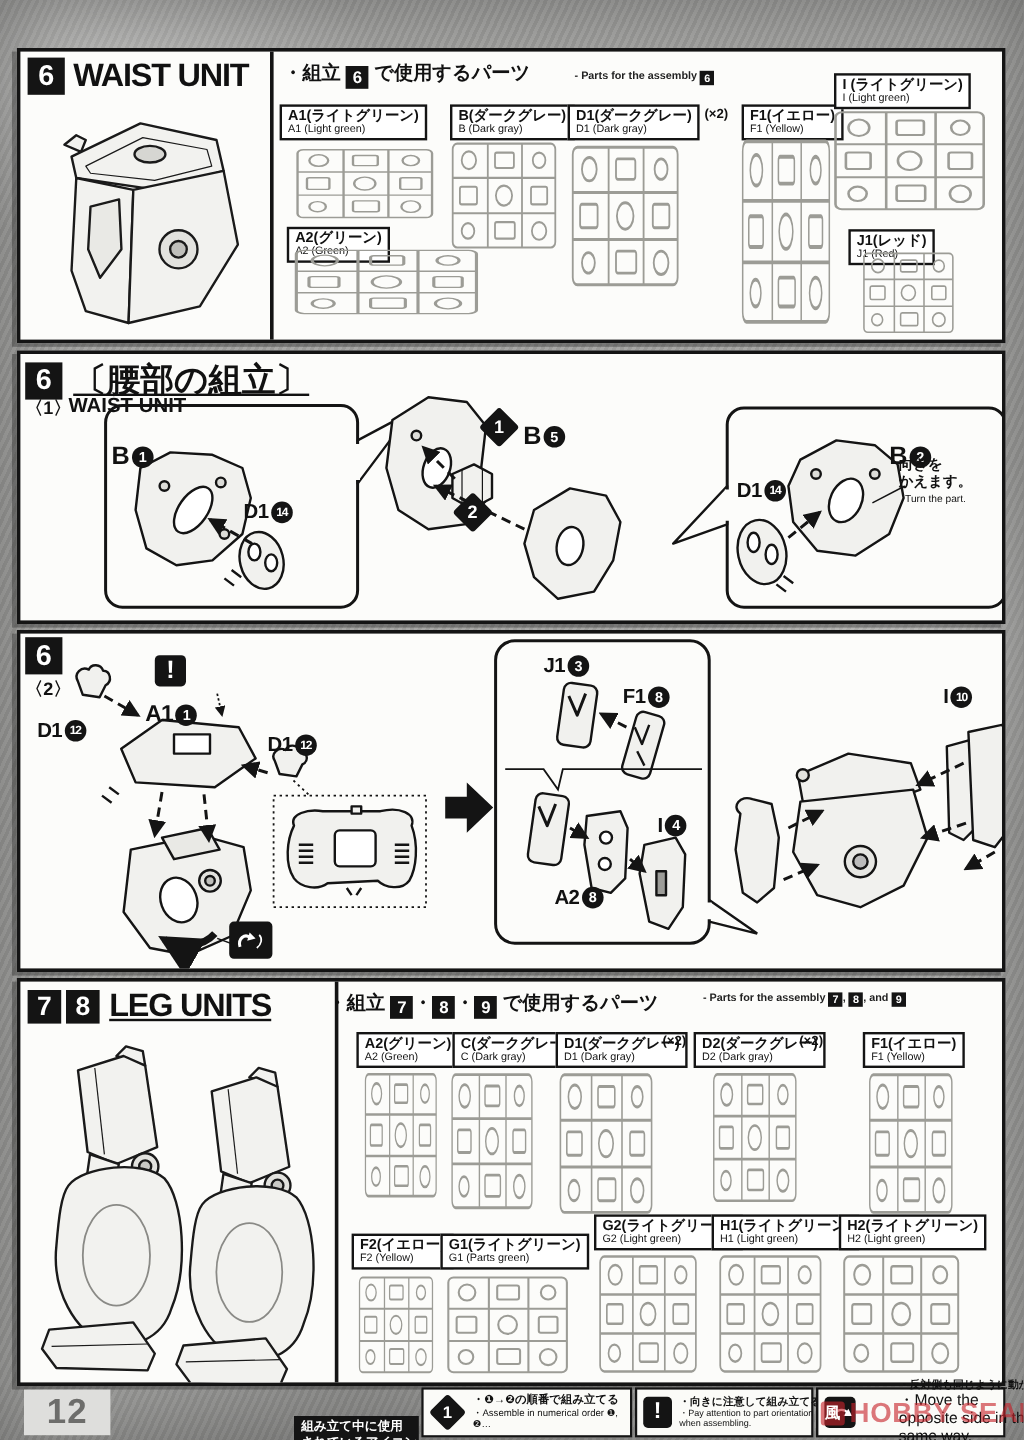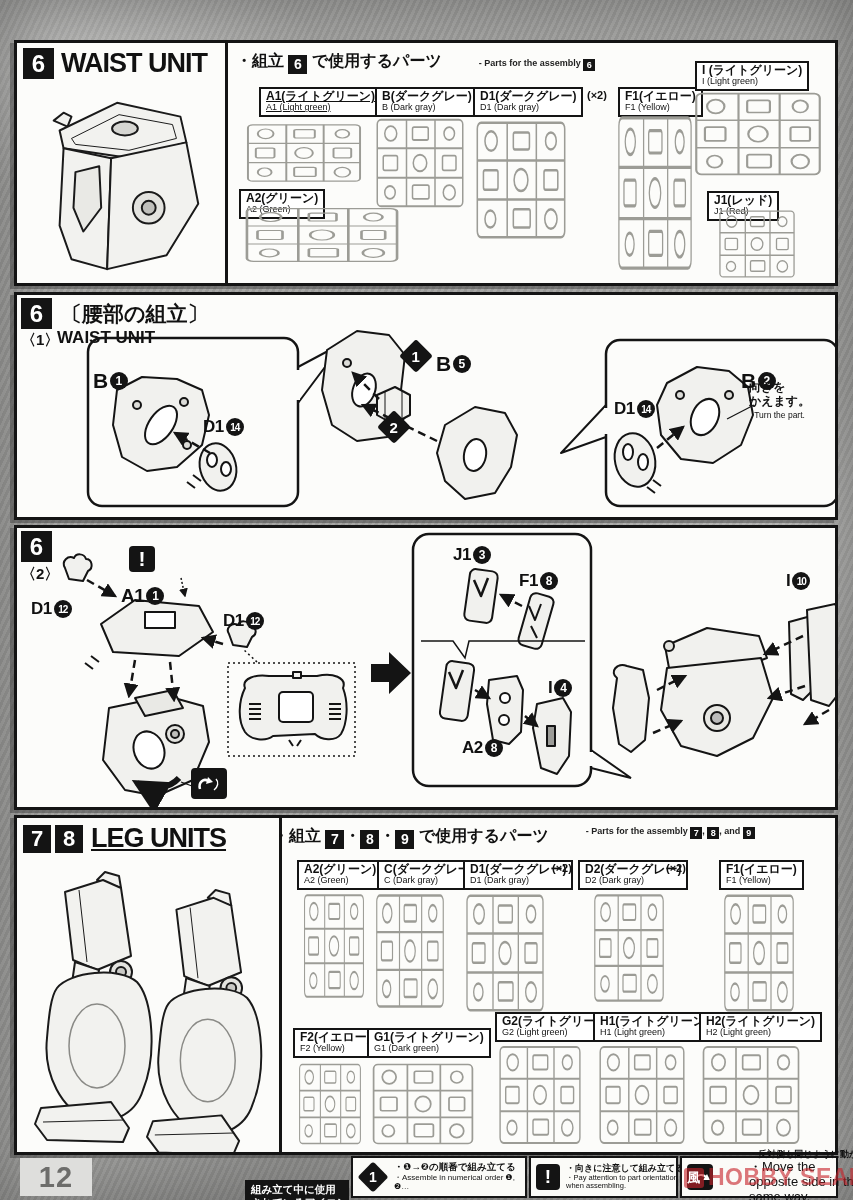--- a/index.html
+++ b/index.html
@@ -16,21 +16,21 @@
   .panel{position:absolute;background:#fcfcfa;border:3px solid #141414;box-sizing:border-box;
     box-shadow:-4px 3px 0 rgba(40,40,40,.38);}
   .badge{background:#141414;color:#fff;font-weight:bold;display:inline-flex;
     align-items:center;justify-content:center;line-height:1;}
   .badge.big{width:31px;height:31px;font-size:24px;}
   .badge.mid{width:28px;height:28px;font-size:22px;}
   .ibadge{background:#141414;color:#fff;font-weight:bold;display:inline-flex;align-items:center;
     justify-content:center;width:19px;height:19px;font-size:14px;vertical-align:-3px;}
   .ibadge.sm{width:12px;height:12px;font-size:9px;vertical-align:-2px;}
   .sec-title{font-weight:bold;font-size:27px;letter-spacing:-1px;white-space:nowrap;}
-  .jp-title{font-weight:bold;font-size:21px;white-space:nowrap;}
+  .jp-title{font-weight:bold;font-size:28px;white-space:nowrap;text-decoration:underline;}
   .substep{font-weight:bold;font-size:15px;}
   .pheader-jp{font-weight:bold;font-size:16px;white-space:nowrap;}
   .pheader-en{font-size:9px;font-weight:bold;color:#222;white-space:nowrap;margin-left:30px;}
   .pbox{position:absolute;border:2px solid #141414;background:#fff;padding:1px 5px 2px;line-height:1.1;}
   .pbox .jp{display:block;font-size:12px;font-weight:bold;white-space:nowrap;}
   .pbox .en{display:block;font-size:9px;white-space:nowrap;}
   .mult{position:absolute;font-size:11px;font-weight:bold;white-space:nowrap;}
   .plabel{position:absolute;font-weight:bold;font-size:19px;letter-spacing:-0.5px;white-space:nowrap;
     display:flex;align-items:center;gap:2px;}
   .plabel.sm{font-size:17px;}
@@ -128,21 +128,21 @@
         <circle cx="130" cy="128" r="7" fill="#bfbfbb"></circle>
       </g>
     </svg>
     <div class="divline" style="left:208px;top:0;width:3px;height:240px;"></div>
 
     <div class="abs" style="left:219px;top:8px;display:flex;align-items:baseline;gap:7px;">
       <span class="pheader-jp"><span>・組立</span> <span class="ibadge">6</span> <span>で使用するパーツ</span></span>
       <span class="pheader-en"><span>- Parts for the assembly</span> <span class="ibadge sm">6</span></span>
     </div>
 
-    <div class="pbox" style="left:242px;top:44px;text-decoration:underline;">
+    <div class="pbox" style="left:216px;top:44px;">
       <span class="jp">A1(ライトグリーン)</span>
         <span class="en">A1 (Light green)</span>
       </div>
     <div class="pbox" style="left:358px;top:44px;">
       <span class="jp">B(ダークグレー)</span>
         <span class="en">B (Dark gray)</span>
       </div>
     <div class="pbox" style="left:456px;top:44px;">
       <span class="jp">D1(ダークグレー)</span>
         <span class="en">D1 (Dark gray)</span>
@@ -467,21 +467,21 @@
     <svg class="sprue" style="left:706px;top:74px;" width="72" height="122" viewBox="0 0 120 100" preserveAspectRatio="none">
         <use href="#spr"></use>
       </svg>
 
     <div class="pbox" style="left:276px;top:210px;">
       <span class="jp">F2(イエロー)</span>
         <span class="en">F2 (Yellow)</span>
       </div>
     <div class="pbox" style="left:350px;top:210px;">
       <span class="jp">G1(ライトグリーン)</span>
-        <span class="en">G1 (Dark green)</span>
+        <span class="en">G1 (Parts green)</span>
       </div>
     <div class="pbox" style="left:478px;top:194px;">
       <span class="jp">G2(ライトグリーン)</span>
         <span class="en">G2 (Light green)</span>
       </div>
     <div class="pbox" style="left:576px;top:194px;">
       <span class="jp">H1(ライトグリーン)</span>
         <span class="en">H1 (Light green)</span>
       </div>
     <div class="pbox" style="left:682px;top:194px;">

